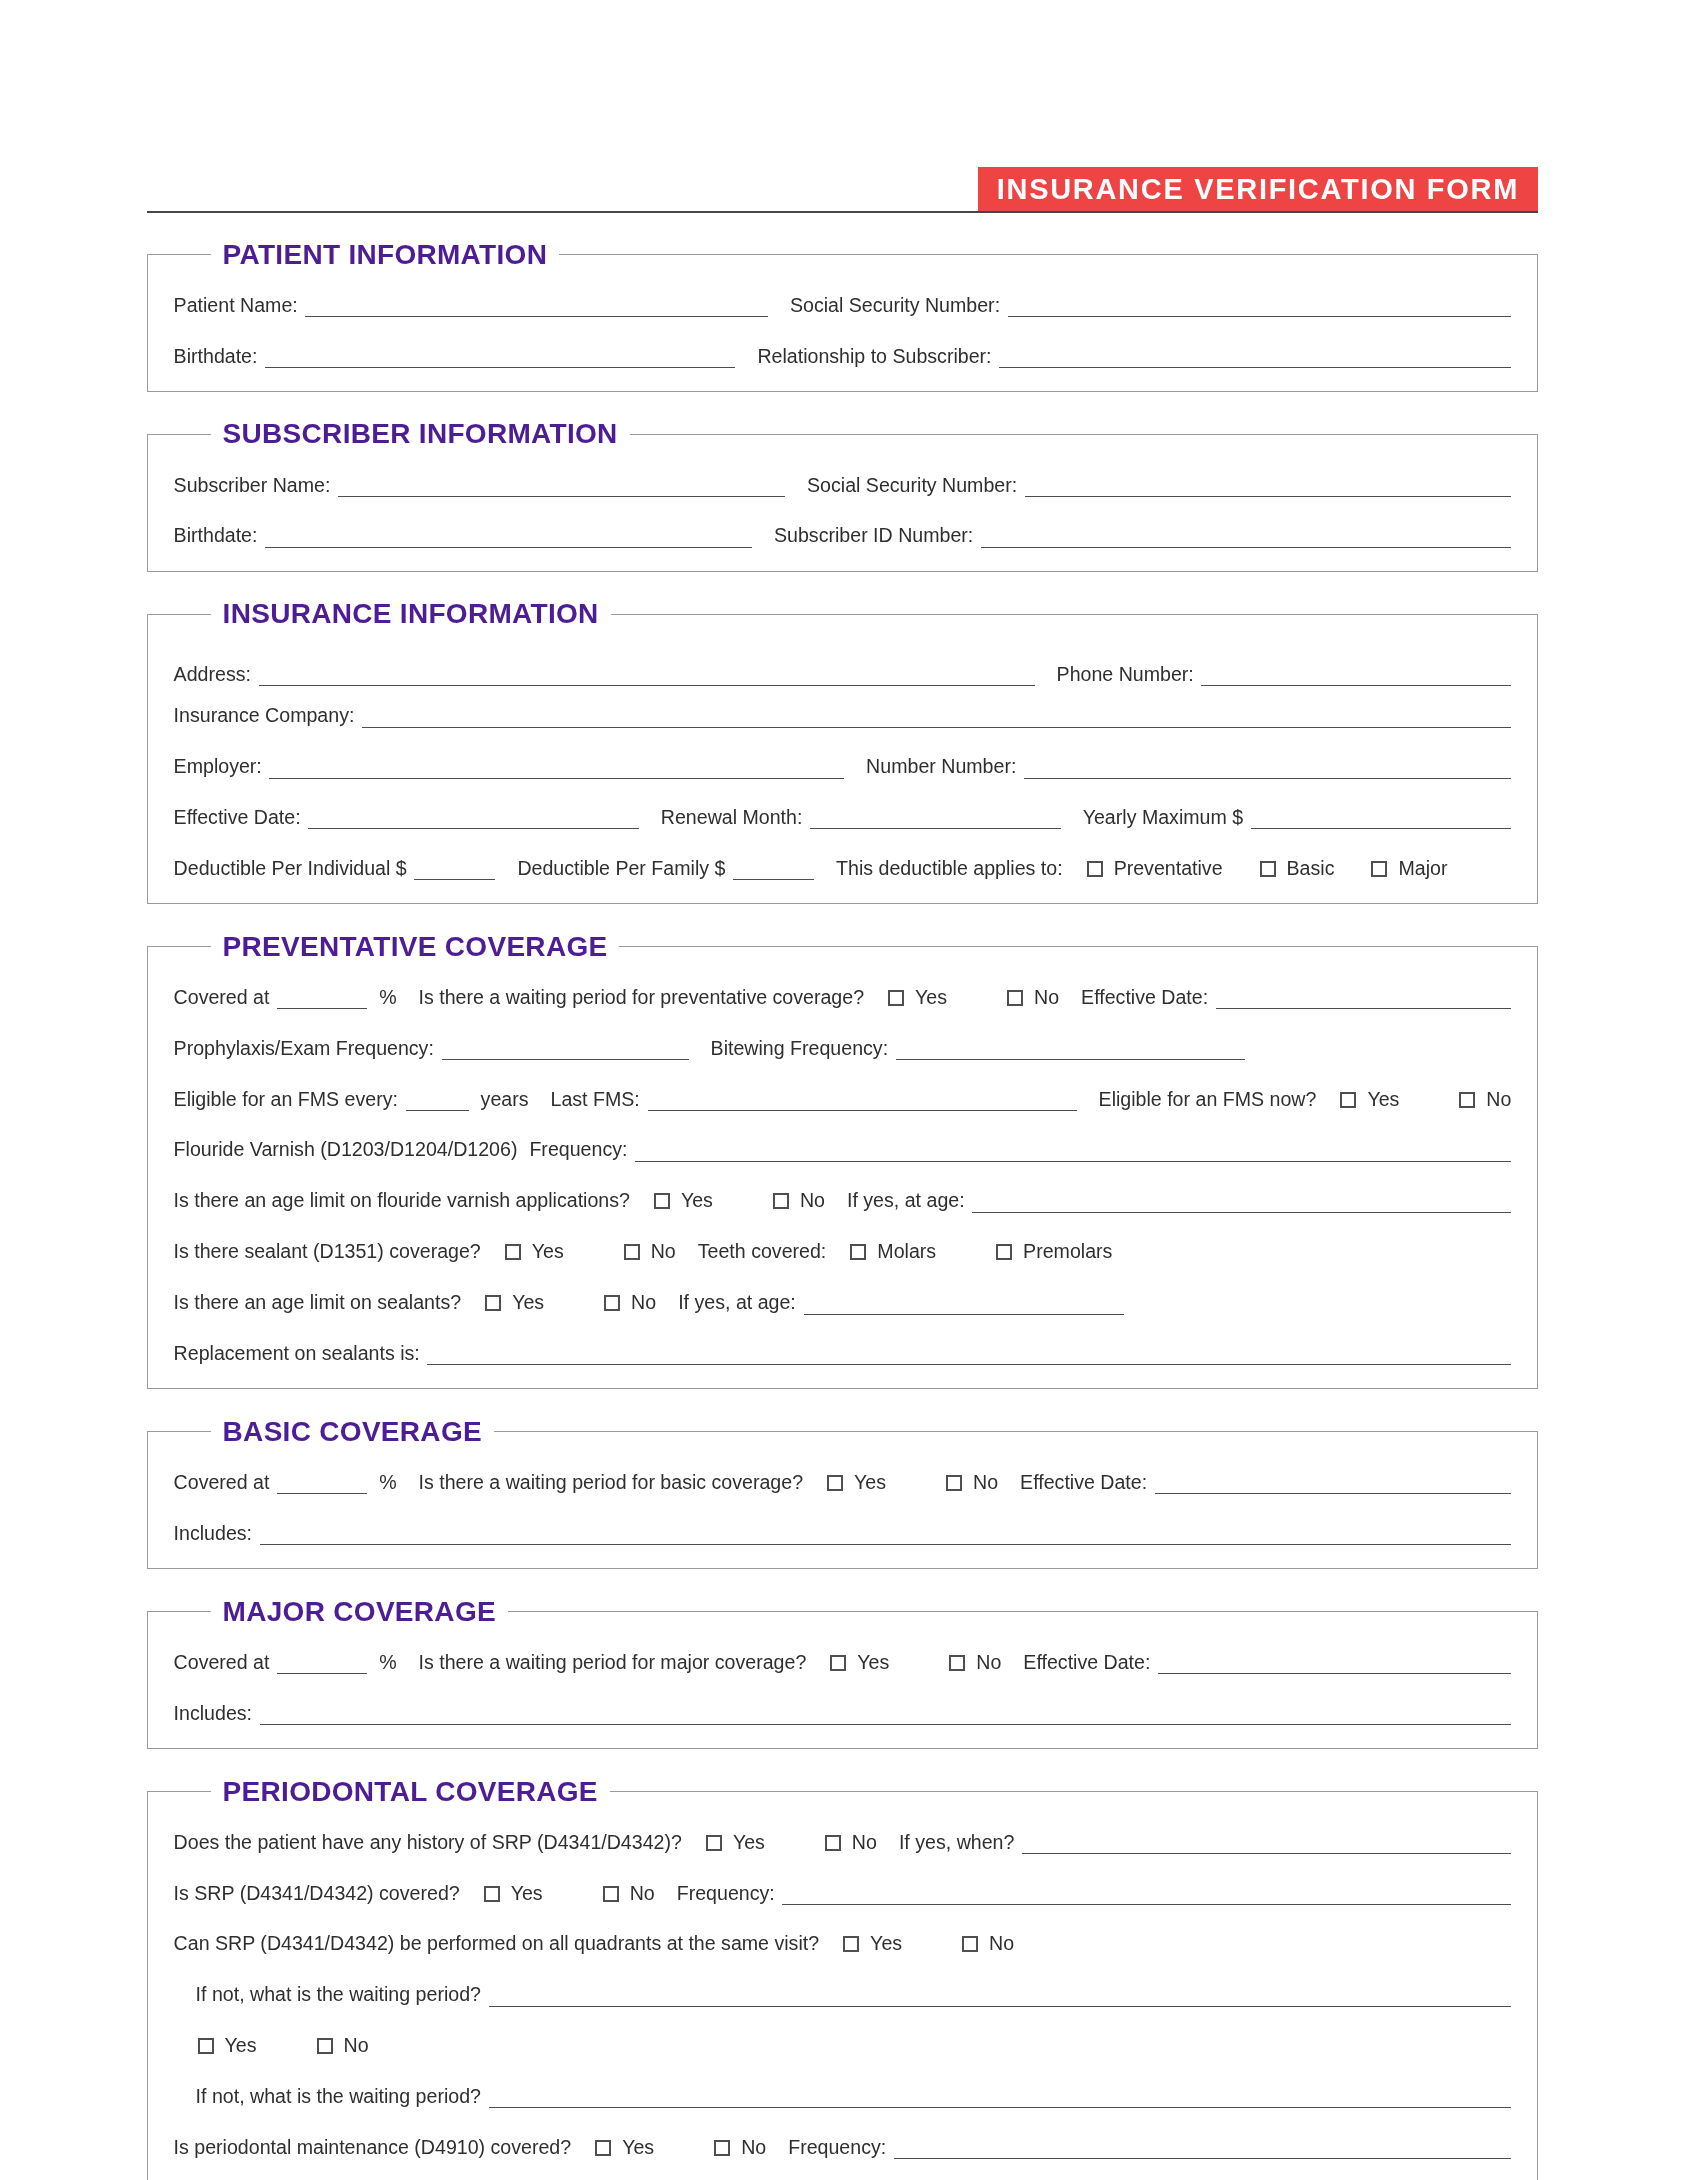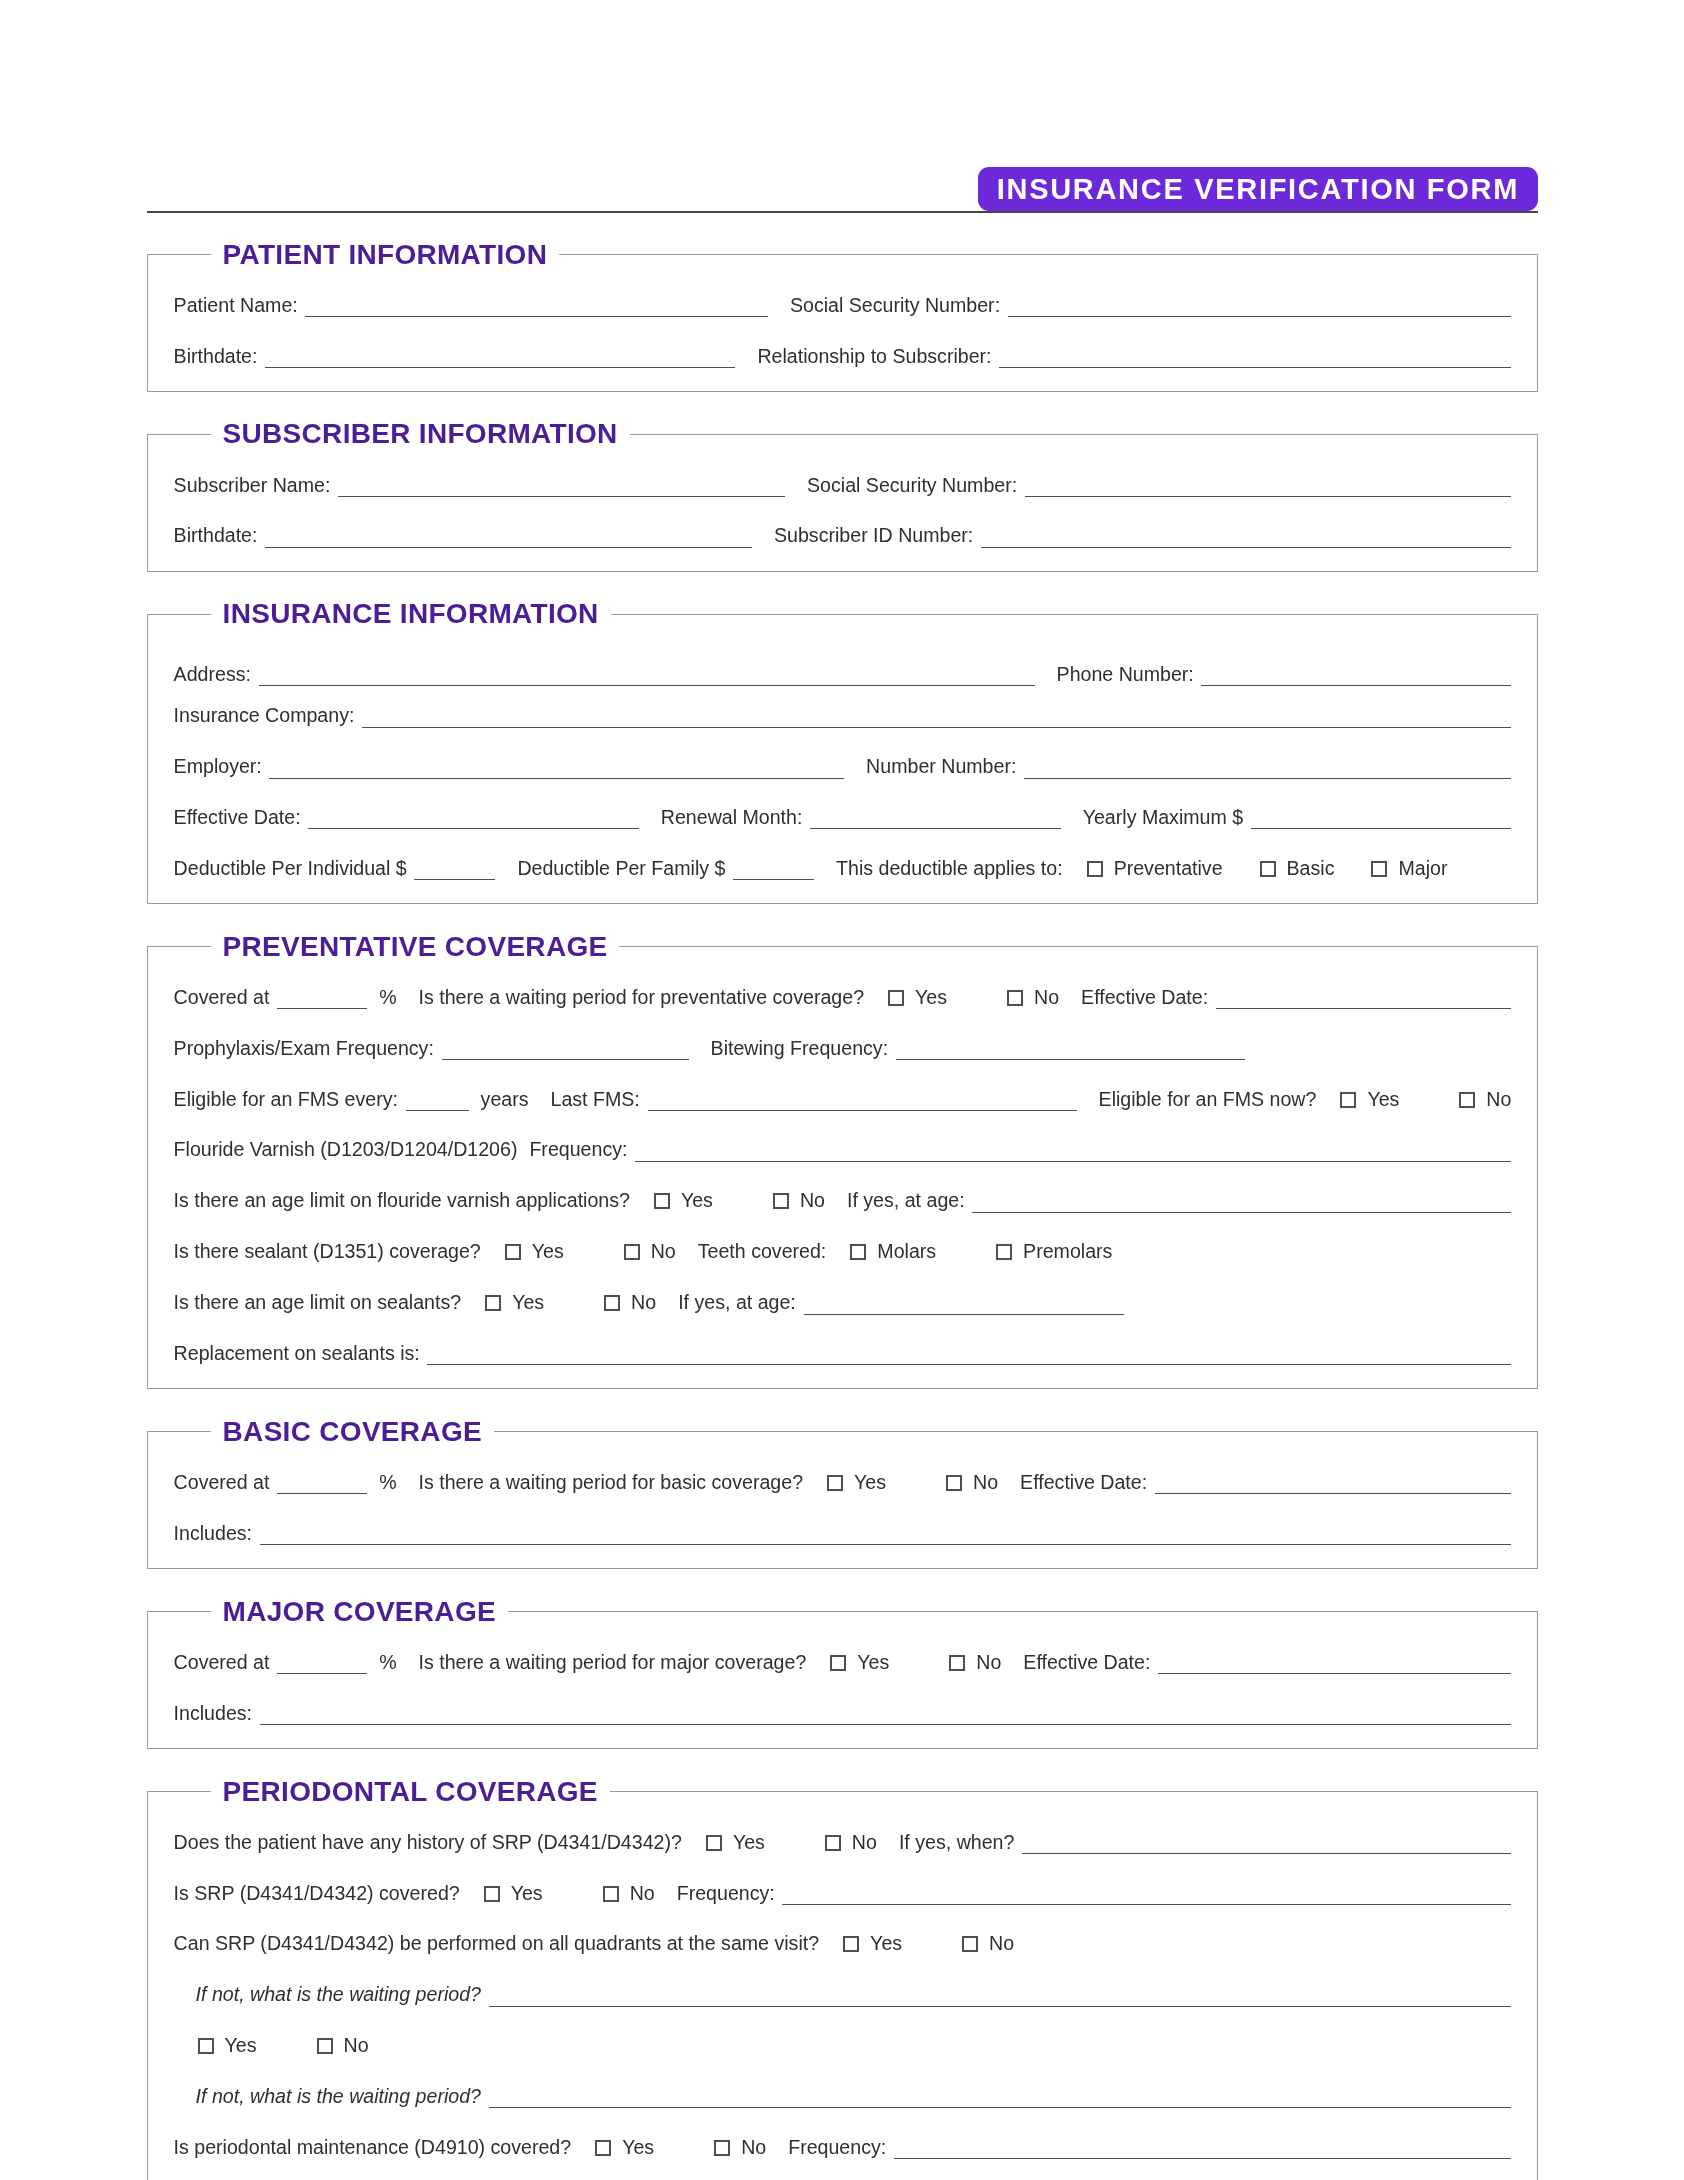--- a/index.html
+++ b/index.html
@@ -15,29 +15,28 @@
     padding: 167px 147px 0 147px;
   }
   
   .header {
     display: flex; flex-direction: column;
     border-bottom: 2.6px solid #474747;
     margin-bottom: 25.6px;
   }
   .banner {
     align-self: flex-end;
-    background: #6d28d9;
+    background: #ef4444;
     color: #ffffff;
     font-weight: bold;
     font-size: 29px;
     letter-spacing: 1.7px;
     line-height: 44px;
     padding: 0 19px;
     white-space: nowrap;
-    border-radius: 11px;
   }
   
   fieldset.section {
     border: 1.7px solid #9b9b9b;
     margin: 0 0 26.4px 0;
     padding: 5.1px 25.6px 23px 25.6px;
   }
   fieldset.section legend {
     margin-left: 37px;
     padding: 0 12px;
@@ -49,21 +48,21 @@
   }
   .row {
     display: flex;
     align-items: flex-end;
     font-size: 19.6px;
     line-height: 1.25;
     margin-top: 26.4px;
     white-space: nowrap;
   }
   .row.first { margin-top: 17px; justify-content: center; }
-  .row.indent { padding-left: 22px; font-style: italic; }
+  .row.indent { padding-left: 22px; }
   .lbl { white-space: nowrap; }
   .ml  { margin-left: 22px; }
   .ms  { margin-left: 12px; }
   
   .ln {
     border-bottom: 1.7px solid #4d4d4d;
     height: 22px;
     flex: 1 1 51px;
     margin-left: 7.7px;
     min-width: 34px;

